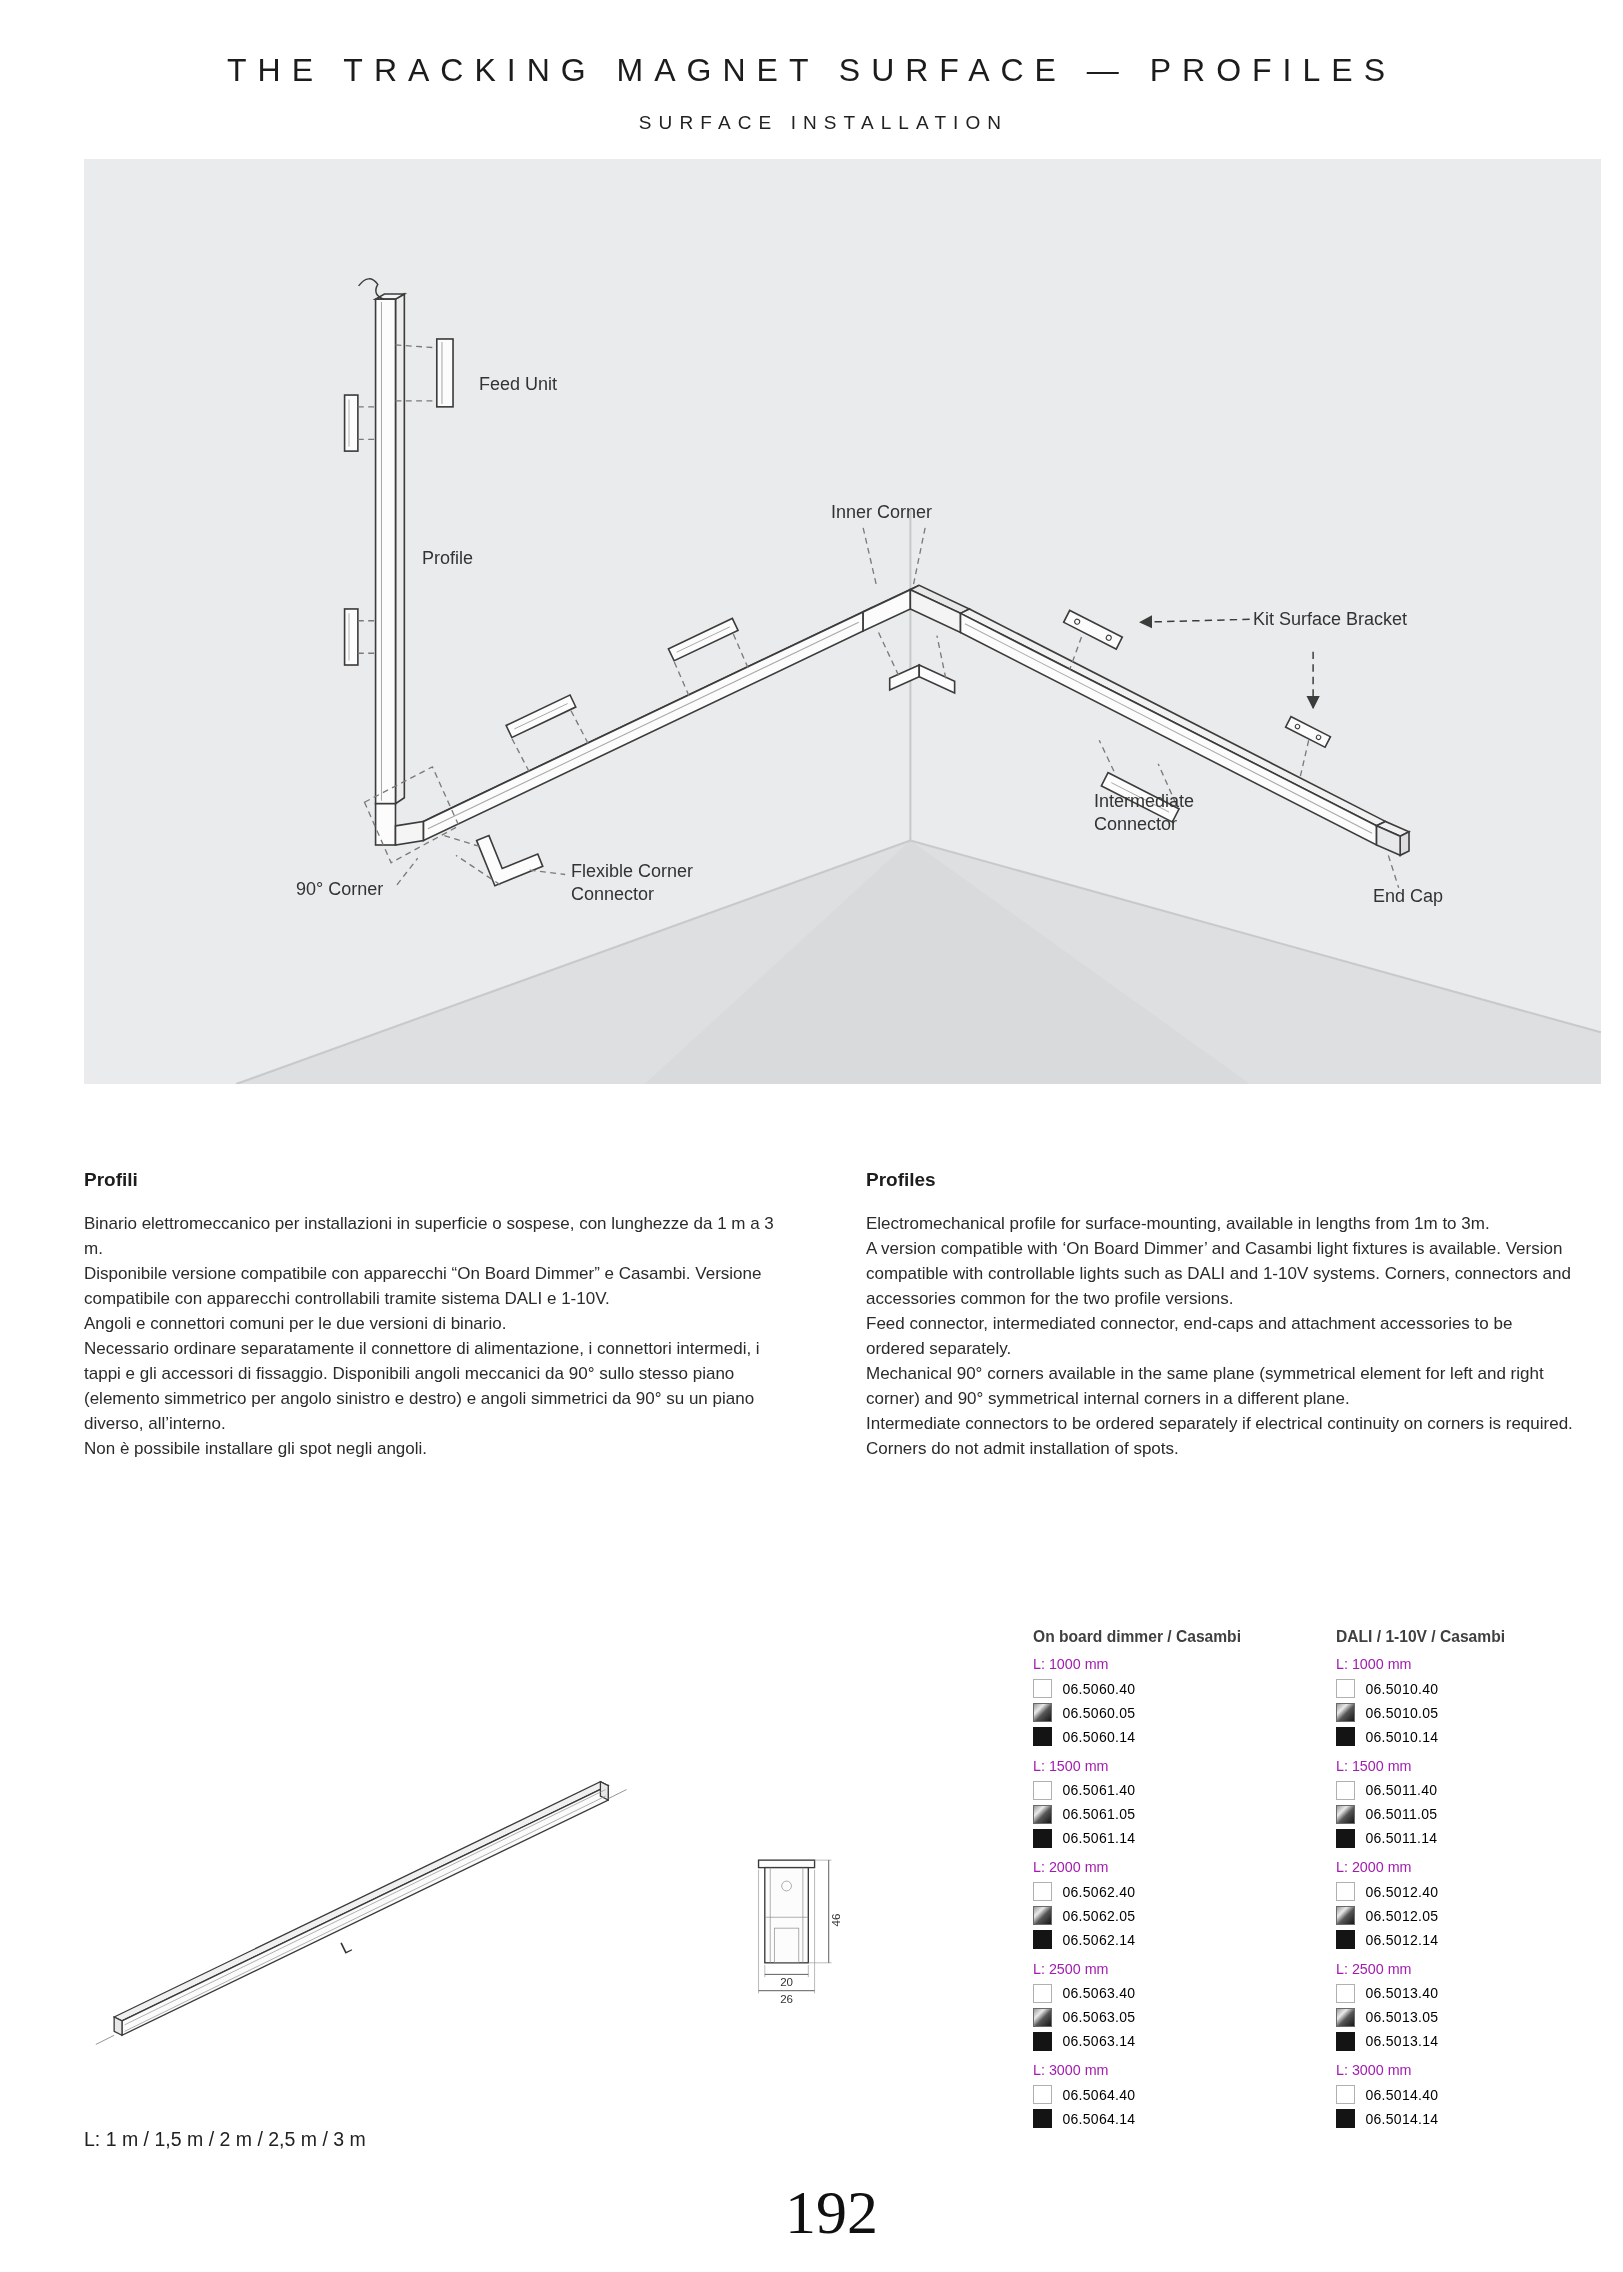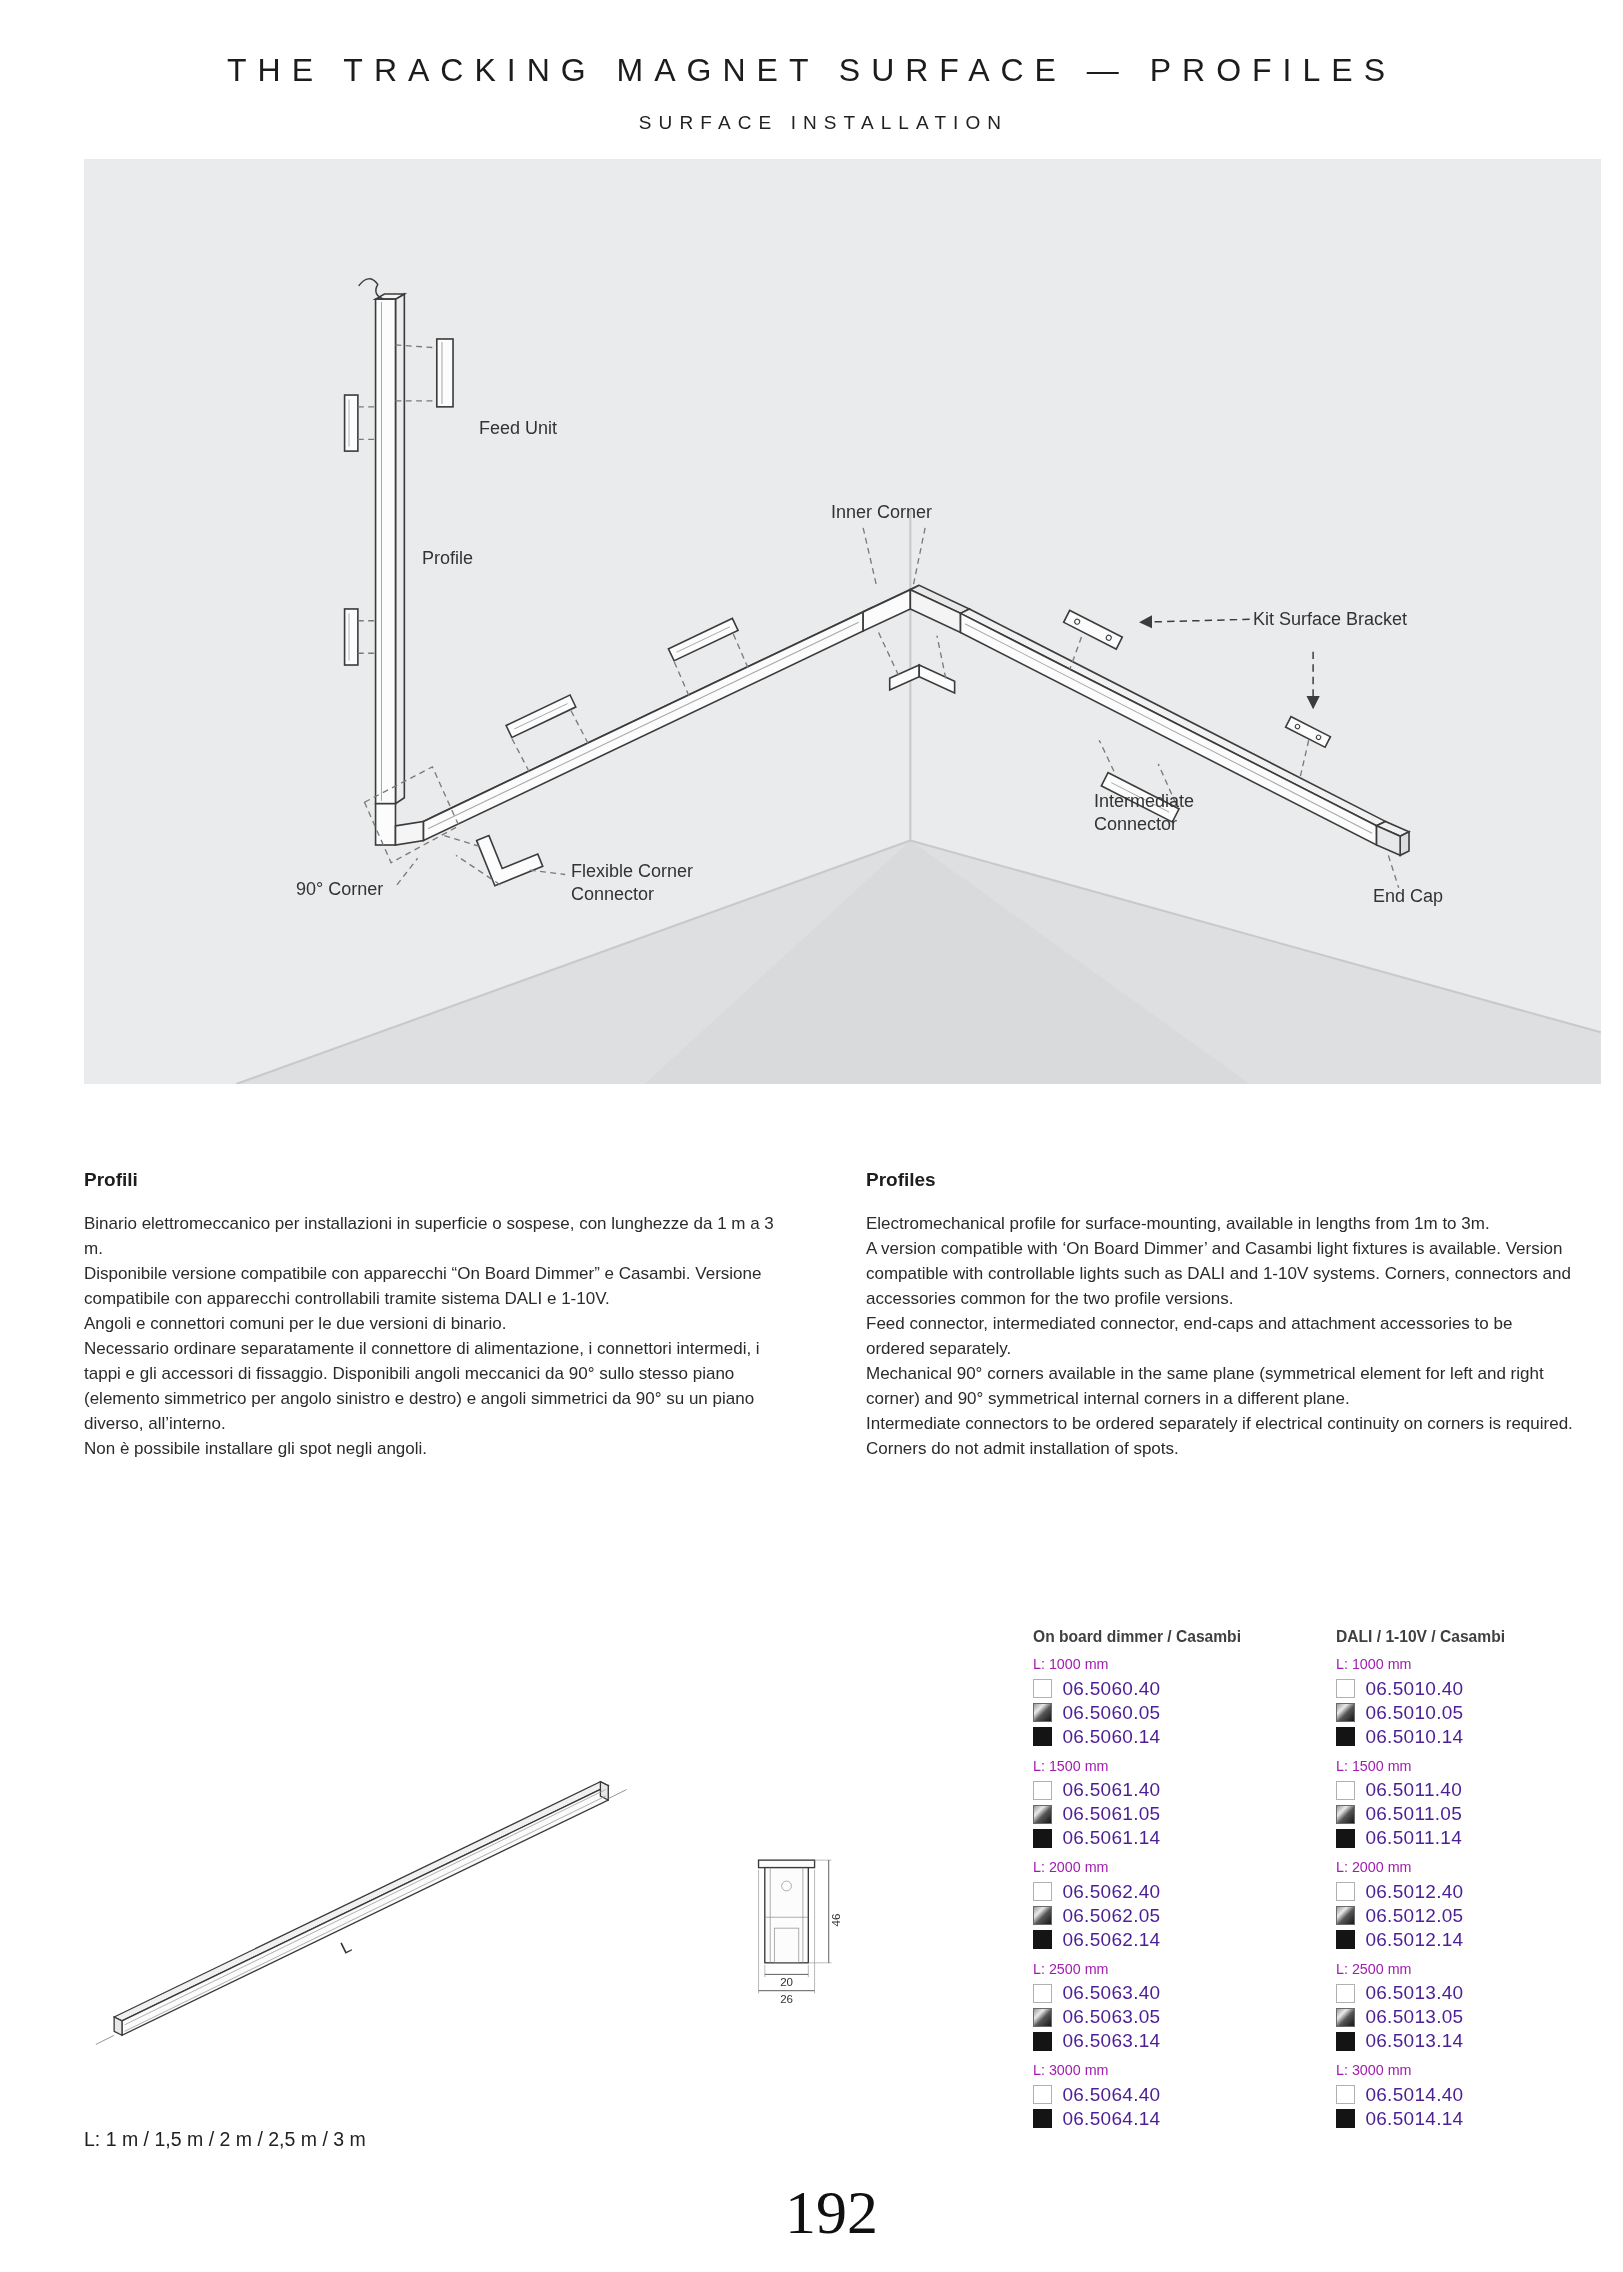--- a/index.html
+++ b/index.html
@@ -33,21 +33,21 @@
 
   
   .prod-col { position:absolute; width:286px; }
   .prod-header { font-size:15.6px; font-weight:700; color:#404040; margin-bottom:10.4px; white-space:nowrap; }
   .prod-length { font-size:14.3px; color:#a21caf; margin:9px 0 4.5px 0; }
   .prod-row { display:flex; align-items:center; gap:10.4px; height:24px; }
   .swatch { width:19px; height:19px; flex:0 0 19px; }
   .swatch.white  { background:#ffffff; border:0.6px solid #b0b0b0; }
   .swatch.chrome { background:linear-gradient(135deg,#9a9a9a 0%,#e9e9e9 30%,#565656 55%,#161616 100%); border:0.6px solid #6a6a6a; }
   .swatch.black  { background:#141414; border:0.6px solid #141414; }
-  .prod-code { font-size:19px; color:#4c1d95; letter-spacing:0.3px; }
+  .prod-code { font-size:14px; color:#000000; letter-spacing:0.3px; }
 
   .lengths-note { left:84px; top:2128px; font-size:19.5px; color:#222; }
   .page-number {
     left:0; right:0; top:2177px; text-align:center;
     font-family:"Liberation Serif", serif; font-size:62px; color:#101010;margin-left:40px;
   }
 </style>
 </head>
 <body>
 
@@ -185,21 +185,21 @@
         <line x1="884" y1="472" x2="891" y2="494"></line>
         <line x1="212" y1="492" x2="226" y2="474"></line>
         <line x1="302" y1="482" x2="326" y2="485"></line>
       </g>
       <g stroke="#3c3c3c" stroke-width="1" stroke-dasharray="5 3.5" fill="none">
         <line x1="790" y1="312" x2="716" y2="314" marker-end="url(#arr)"></line>
         <line x1="833" y1="334" x2="833" y2="372" marker-end="url(#arr)"></line>
       </g>
     </svg>
 
-    <div class="dlabel" style="left:395px; top:214px;margin-top:44px;">Feed Unit</div>
+    <div class="dlabel" style="left:395px; top:214px;">Feed Unit</div>
     <div class="dlabel" style="left:338px; top:364px;margin-top:24px;">Profile</div>
     <div class="dlabel" style="left:747px; top:342px;">Inner Corner</div>
     <div class="dlabel" style="left:1169px; top:449px;">Kit Surface Bracket</div>
     <div class="dlabel" style="left:1010px; top:631px;">Intermediate
 Connector</div>
     <div class="dlabel" style="left:1289px; top:726px;">End Cap</div>
     <div class="dlabel" style="left:212px; top:719px;">90° Corner</div>
     <div class="dlabel" style="left:487px; top:701px;">Flexible Corner
 Connector</div>
   </div>

